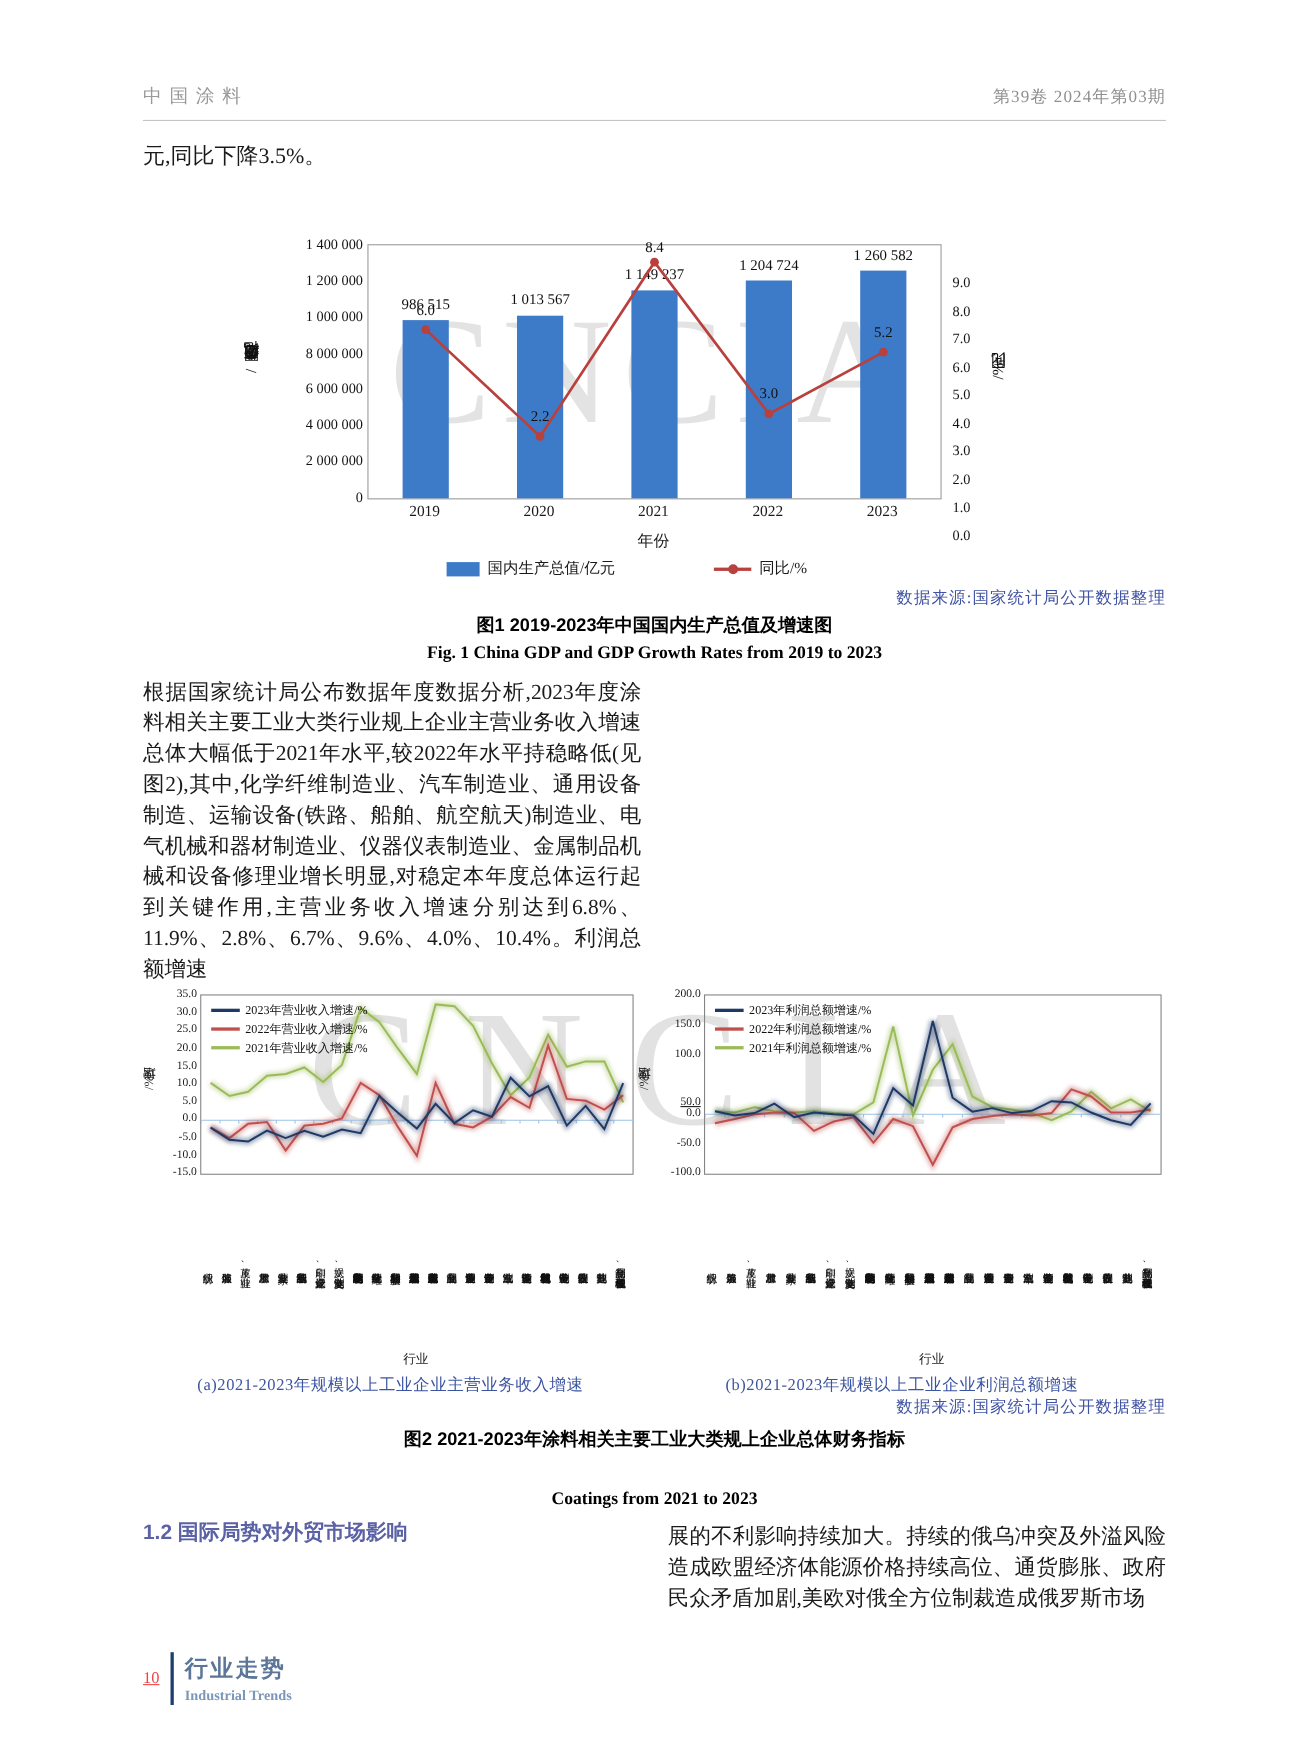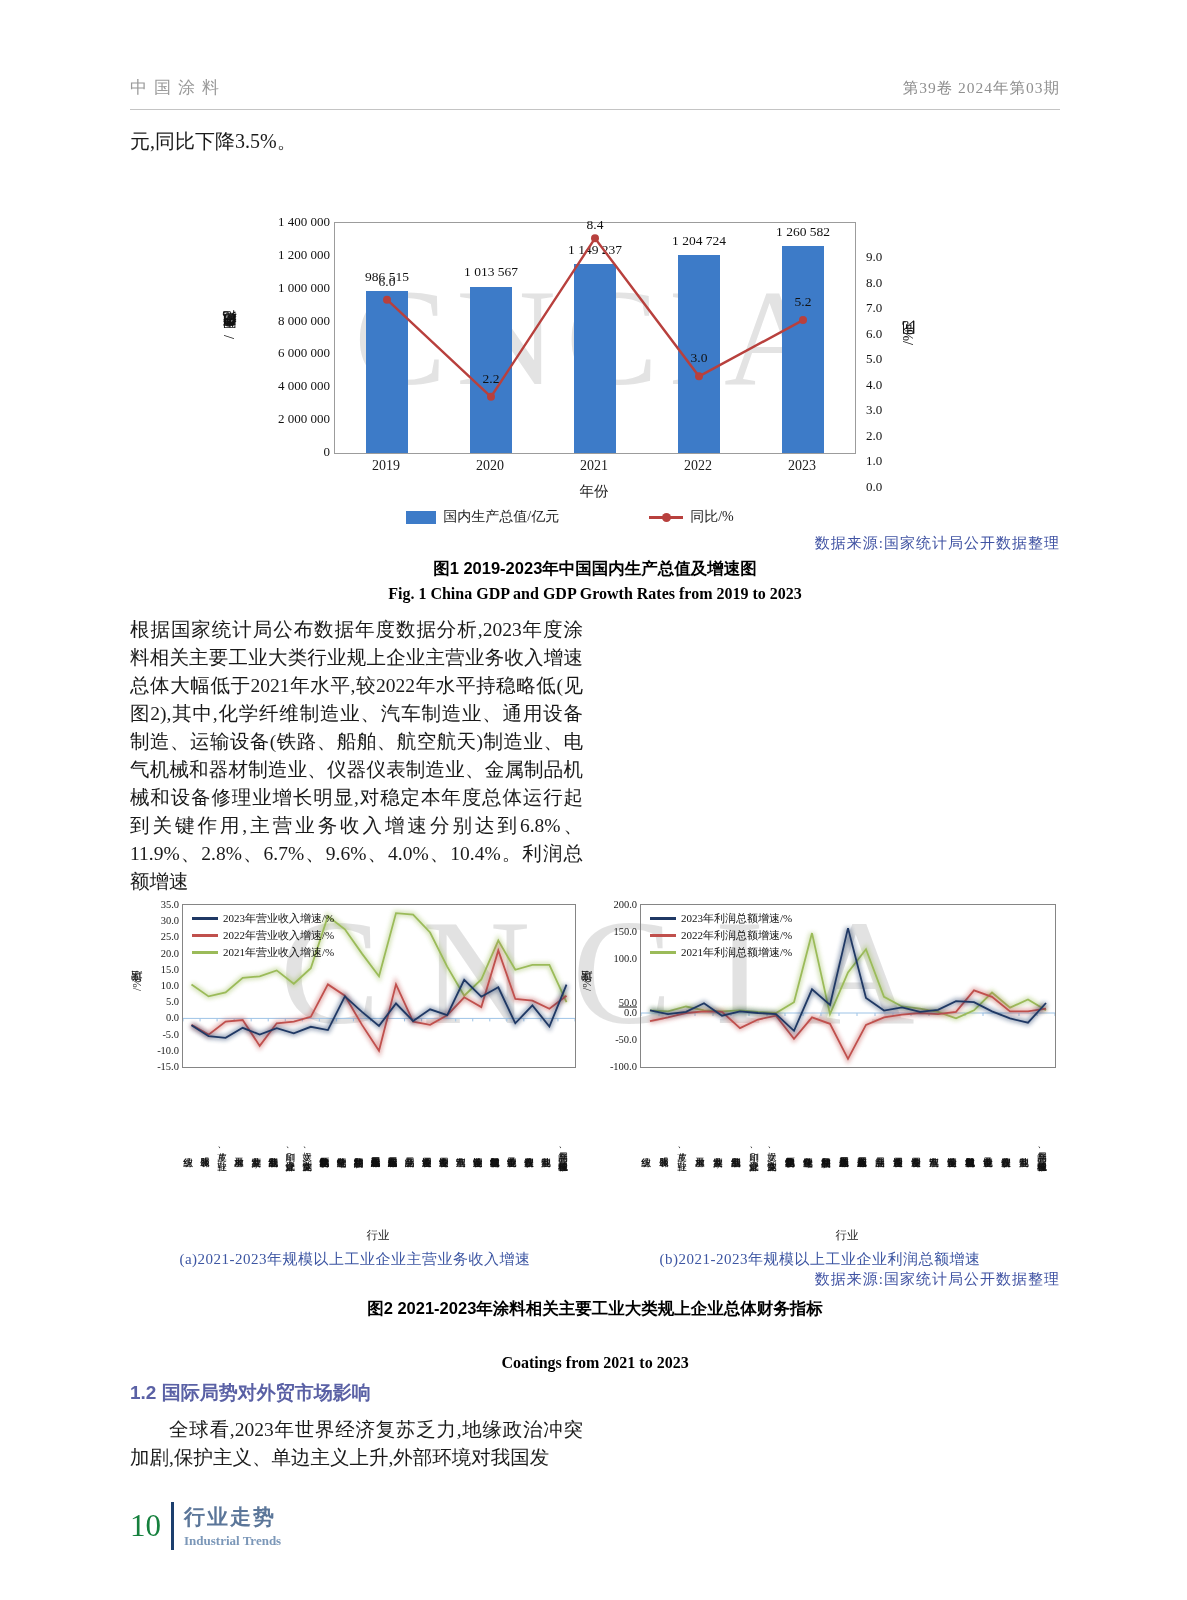--- a/index.html
+++ b/index.html
@@ -82,21 +82,21 @@
   #f2capzh{top:1298px;} #f2capen1{top:1328px;} #f2capen2{top:1354px;}
 
   .sec-h{position:absolute;left:130px;top:1380px;font-family:"Liberation Sans","DejaVu Sans",sans-serif;
          font-weight:bold;font-size:19px;color:#5a61a5;}
   .sec-col1{position:absolute;left:130px;top:1416px;width:453px;font-size:19.5px;line-height:28px;text-align:justify;}
   .sec-col1 p{margin:0;text-indent:2em;}
   .sec-col2{position:absolute;left:607px;top:1384px;width:453px;font-size:19.5px;line-height:28px;text-align:justify;}
 
   
   .foot{position:absolute;left:130px;top:1502px;display:flex;align-items:center;gap:10px;}
-  .foot .pn{font-size:31px;color:#15803d;}
+  .foot .pn{font-size:15px;color:#ef4444;text-decoration:underline;}
   .foot .bar{width:3px;height:48px;background:#1c3f6e;}
   .foot .fz{font-family:"Liberation Sans","DejaVu Sans",sans-serif;font-weight:bold;font-size:21px;color:#5b7699;letter-spacing:2px;}
   .foot .fe{font-size:13px;font-weight:bold;color:#7b97b8;margin-top:2px;}
 </style>
 </head>
 <body>
 
 <svg width="0" height="0" style="position:absolute">
   <defs>
     <filter id="glow" x="-60%" y="-60%" width="220%" height="220%">
@@ -381,23 +381,21 @@
           <div class="f2-xlab" style="left: 60px; width: 414px;">行业</div>
         </div>
     </div>
   </div>
 
   <div class="src2">数据来源:国家统计局公开数据整理</div>
   <div class="cap-zh" id="f2capzh">图2  2021-2023年涂料相关主要工业大类规上企业总体财务指标</div>
   <div class="cap-en" id="f2capen2">Coatings from 2021 to 2023</div>
 
   <div class="sec-h">1.2   国际局势对外贸市场影响</div>
-  <div class="sec-col1">
-    <p>全球看,2023年世界经济复苏乏力,地缘政治冲突加剧,保护主义、单边主义上升,外部环境对我国发</p>
-  </div>
+  <div class="sec-col2">展的不利影响持续加大。持续的俄乌冲突及外溢风险造成欧盟经济体能源价格持续高位、通货膨胀、政府民众矛盾加剧,美欧对俄全方位制裁造成俄罗斯市场</div>
 
   <div class="foot">
     <span class="pn">10</span>
     <span class="bar"></span>
     <span>
       <div class="fz">行业走势</div>
       <div class="fe">Industrial Trends</div>
     </span>
   </div>
 

